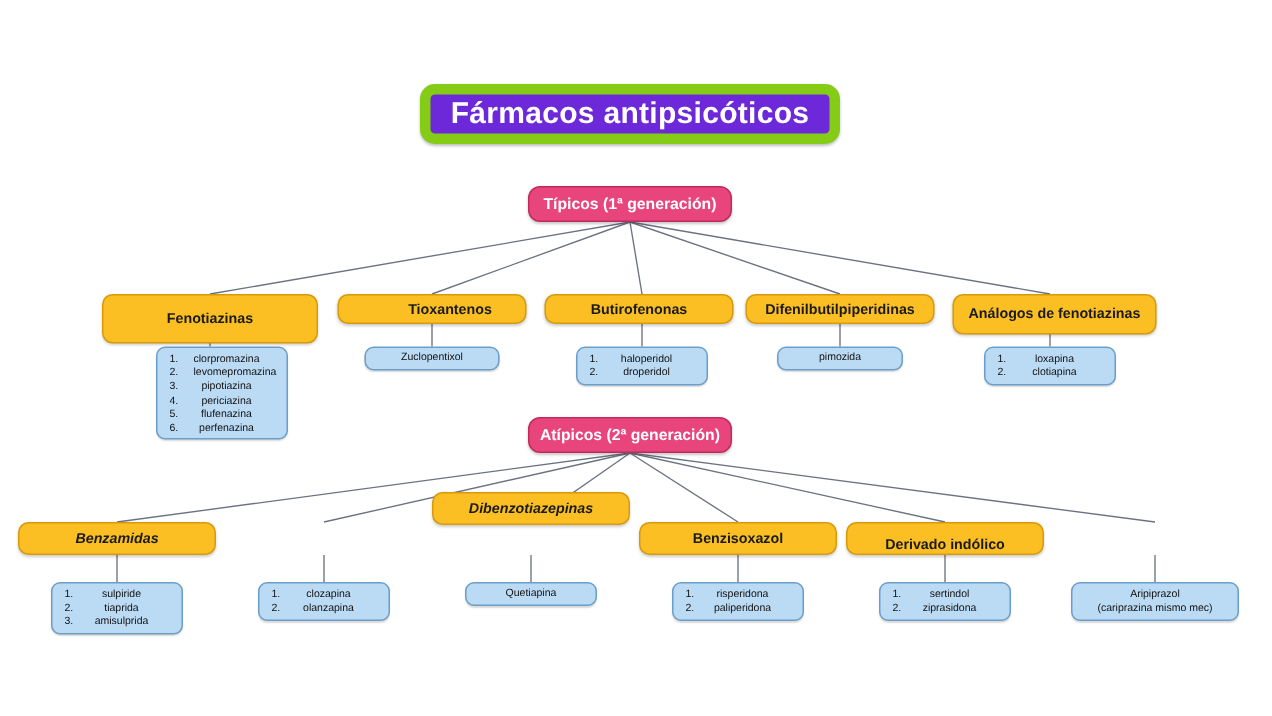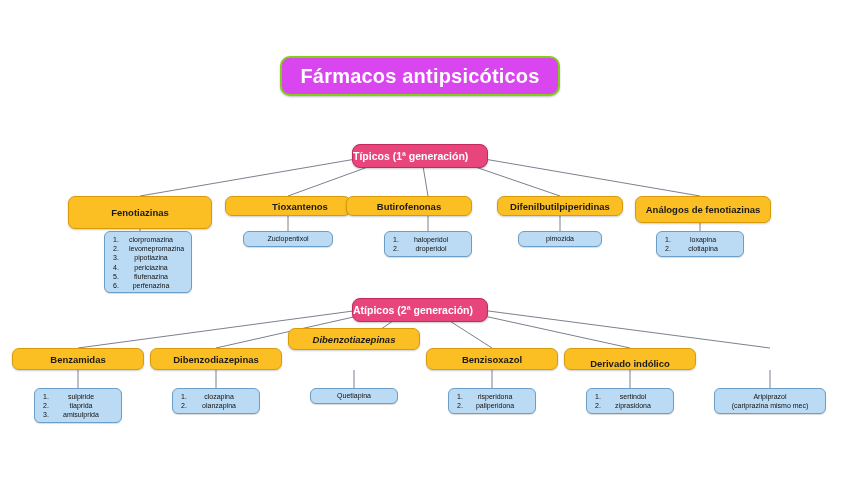--- a/index.html
+++ b/index.html
@@ -9,42 +9,41 @@
     overflow:hidden;
   }
   #canvas{position:relative;width:848px;height:477px;background:#ffffff;}
 
   svg#edges{position:absolute;left:0;top:0;width:848px;height:477px;pointer-events:none;}
 
   .node{position:absolute;box-sizing:border-box;}
 
   
   .root{
-    background:#d946ef;
-    border:2px solid #84cc16;
+    background:#6d28d9;
+    border:7px solid #84cc16;
     border-radius:10px;
     color:#ffffff;
     font-size:20px;
     font-weight:bold;
     display:flex;align-items:center;justify-content:center;
     letter-spacing:.2px;
     box-shadow:0 1px 2px rgba(0,0,0,.25);
   }
 
   
   .gen{
     background:#e8457c;
     border:1.5px solid #c02a5e;
     border-radius:8px;
     color:#ffffff;
     font-size:10.5px;
     font-weight:600;
-    display:flex;align-items:center;
+    display:flex;align-items:center;justify-content:center;
     box-shadow:0 1px 2px rgba(0,0,0,.22);
-    margin-top:20px;
   }
 
   
   .cat{
     background:#FBBF24;
     border:1.5px solid #d99a0a;
     border-radius:7px;
     color:#1a1a1a;
     font-size:9.5px;
     font-weight:bold;
@@ -154,21 +153,21 @@
     </ol>
   </div>
 
   <div class="node cat" style="left:225px;top:196px;width:126px;height:20px;padding-left:24px;">
     <span>Tioxantenos</span>
   </div>
   <div class="node drugs plain" style="left:243px;top:231px;width:90px;height:16px;">
     <span class="txt">Zuclopentixol</span>
   </div>
 
-  <div class="node cat" style="left:346px;top:196px;width:126px;height:20px;">
+  <div class="node cat" style="left:363px;top:196px;width:126px;height:20px;">
     <span>Butirofenonas</span>
   </div>
   <div class="node drugs" style="left:384px;top:231px;width:88px;height:26px;">
     <ol>
       <li>
           <span class="num">1.</span>
           <span class="nm">haloperidol</span>
         </li>
       <li>
           <span class="num">2.</span>
@@ -193,43 +192,40 @@
           <span class="num">1.</span>
           <span class="nm">loxapina</span>
         </li>
       <li>
           <span class="num">2.</span>
           <span class="nm">clotiapina</span>
         </li>
     </ol>
   </div>
 
-  <div class="node cat" style="left:12px;top:348px;width:132px;height:22px;">
+  <div class="node cat" style="left:12px;top:348px;width:132px;height:22px;font-style:italic;">
     <span>Benzamidas</span>
   </div>
   <div class="node drugs" style="left:34px;top:388px;width:88px;height:35px;">
     <ol>
       <li>
           <span class="num">1.</span>
           <span class="nm">sulpiride</span>
         </li>
       <li>
           <span class="num">2.</span>
           <span class="nm">tiaprida</span>
         </li>
       <li>
           <span class="num">3.</span>
           <span class="nm">amisulprida</span>
         </li>
     </ol>
   </div>
 
-  <div class="node cat" style="left:150px;top:348px;width:132px;height:22px;">
-    <span>Dibenzodiazepinas</span>
-  </div>
   <div class="node drugs" style="left:172px;top:388px;width:88px;height:26px;">
     <ol>
       <li>
           <span class="num">1.</span>
           <span class="nm">clozapina</span>
         </li>
       <li>
           <span class="num">2.</span>
           <span class="nm">olanzapina</span>
         </li>

